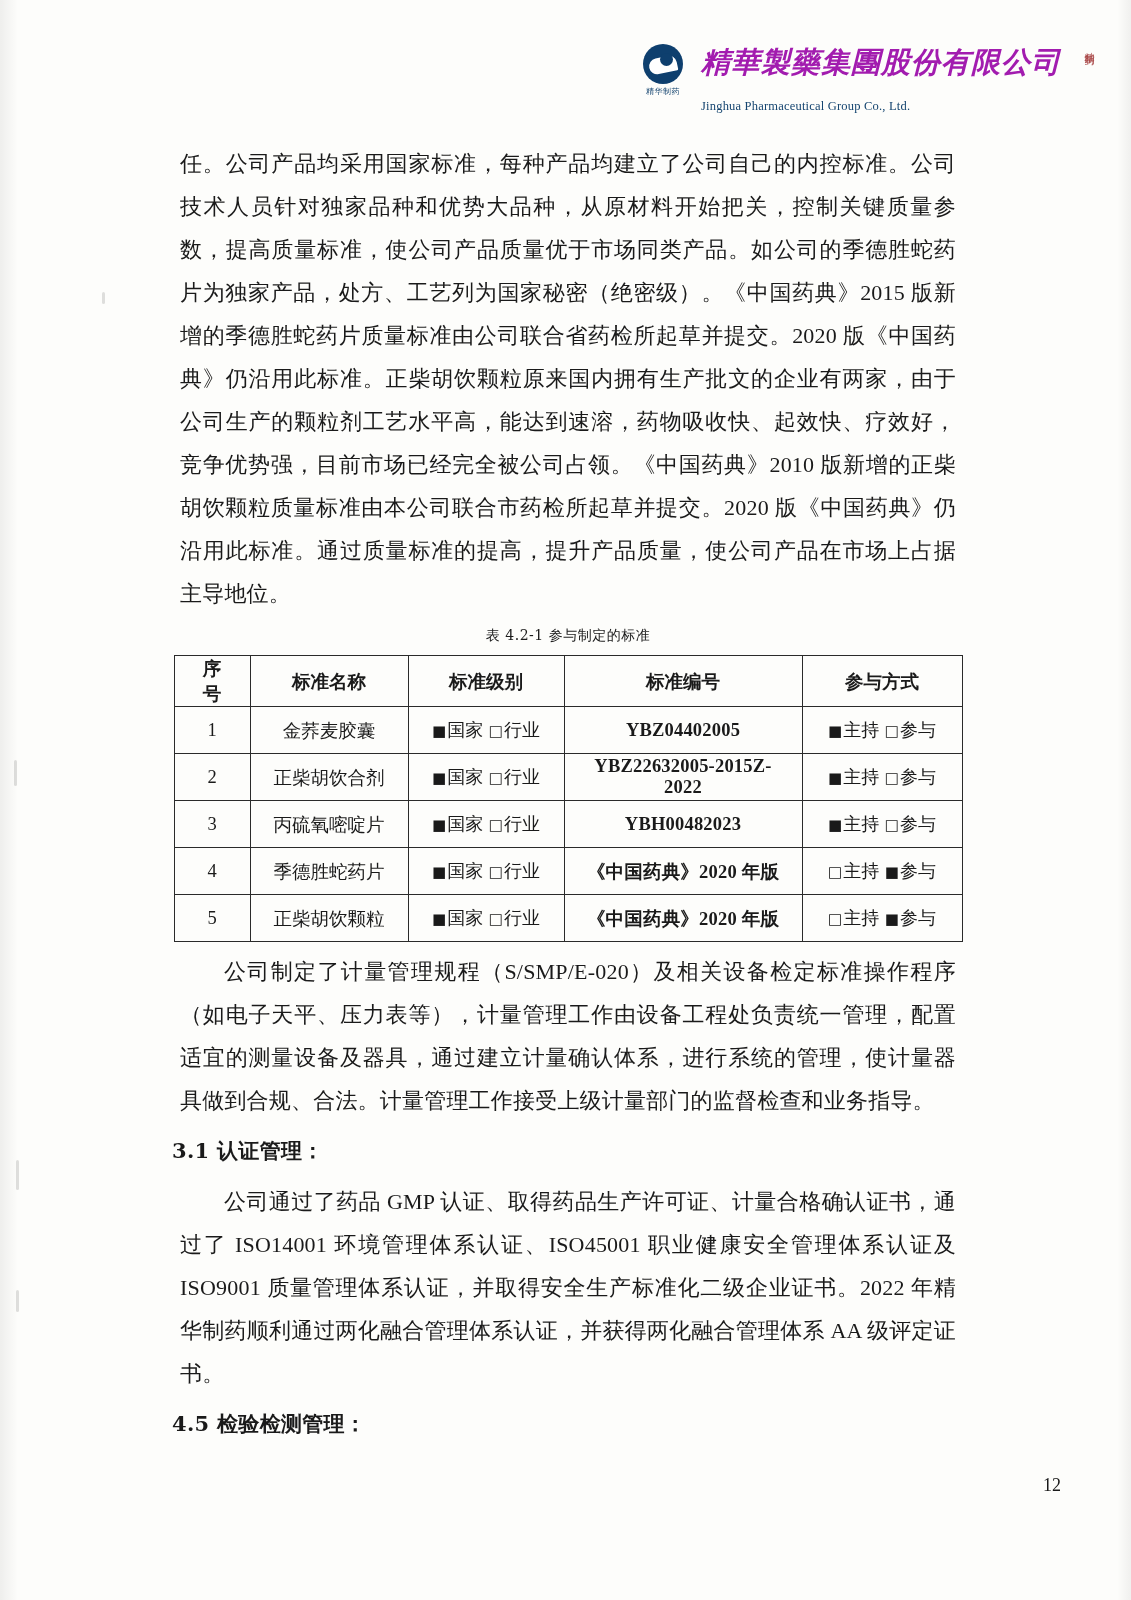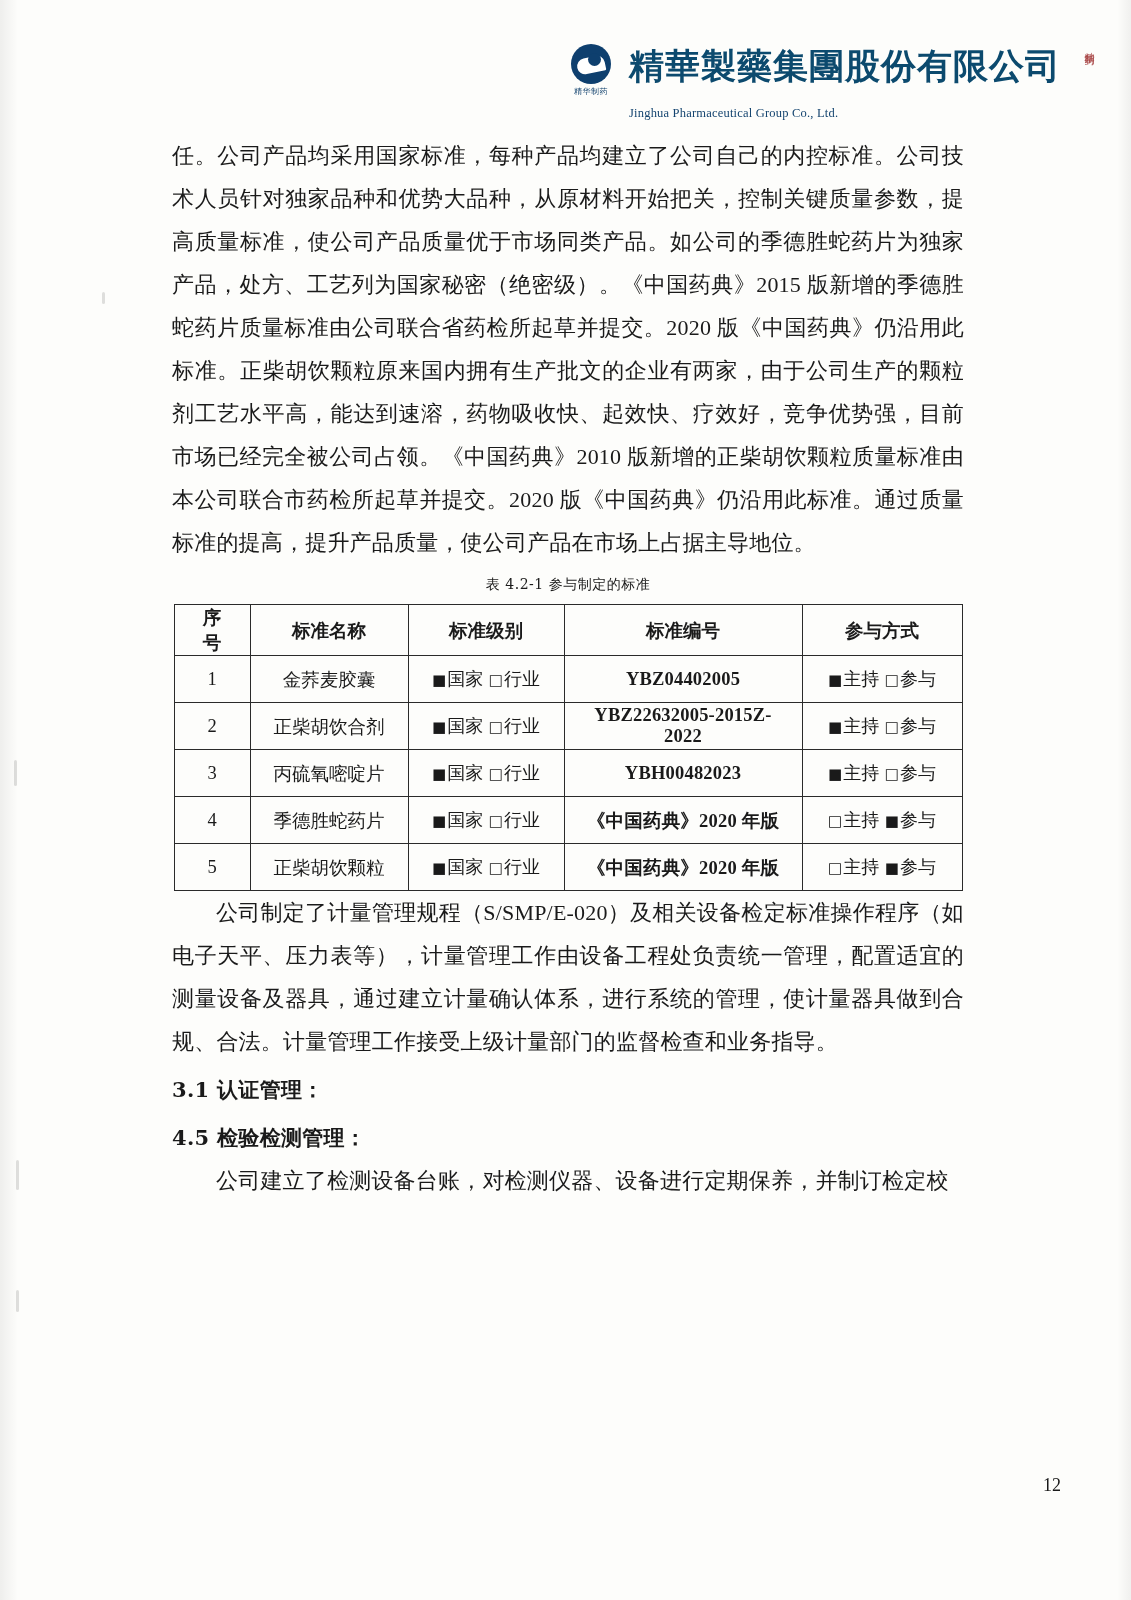--- a/index.html
+++ b/index.html
@@ -91,27 +91,28 @@
     white-space: nowrap;
     font-family: "Liberation Sans", sans-serif;
   }
   .company-names {
     display: flex;
     flex-direction: column;
     justify-content: flex-start;
     padding-top: 4px;
   }
   .company-cn {
-    font-size: 35px;
-    color: #0c4a6e;
+    font-size: 29px;
+    color: #a21caf;
     font-weight: bold;
     letter-spacing: 1px;
     font-family: "DejaVu Serif", serif;
     white-space: nowrap;
     line-height: 1.15;
+    font-style: italic;
   }
   .company-en {
     font-size: 12.5px;
     color: #14446f;
     letter-spacing: 0.2px;
     font-family: "Liberation Serif", serif;
     white-space: nowrap;
     margin-top: 20px;
   }
   .stamp {
@@ -130,21 +131,21 @@
   }
 
   
   .content {
     position: absolute;
     left: 172px;
     top: 134px;
     width: 792px;
   }
   p.para {
-    margin: 0;
+    margin: 8px;
     font-size: 22px;
     line-height: 43px;
     text-align: justify;
     text-justify: inter-ideograph;
     letter-spacing: 0.2px;
   }
   p.para.indent {
     text-indent: 44px;
   }
   h3.heading {
@@ -332,21 +333,21 @@
             <span class="opt box-empty">主持</span>
             <span class="opt box-filled">参与</span>
           </td>
         </tr>
       </tbody>
     </table>
 
     <p class="para indent">公司制定了计量管理规程（S/SMP/E-020）及相关设备检定标准操作程序（如电子天平、压力表等），计量管理工作由设备工程处负责统一管理，配置适宜的测量设备及器具，通过建立计量确认体系，进行系统的管理，使计量器具做到合规、合法。计量管理工作接受上级计量部门的监督检查和业务指导。</p>
 
     <h3 class="heading">3.1 认证管理：</h3>
+    <p class="para indent">公司通过了药品 GMP 认证、取得药品生产许可证、计量合格确认证书，通过了 ISO14001 环境管理体系认证、ISO45001 职业健康安全管理体系认证及 ISO9001 质量管理体系认证，并取得安全生产标准化二级企业证书。2022 年精华制药顺利通过两化融合管理体系认证，并获得两化融合管理体系 AA 级评定证书。</p>
 
     <h3 class="heading">4.5 检验检测管理：</h3>
-    <p class="para indent">公司建立了检测设备台账，对检测仪器、设备进行定期保养，并制订检定校</p>
 
   </div>
 
   <div class="page-number">12</div>
 
 </div>
 
 </body></html>

